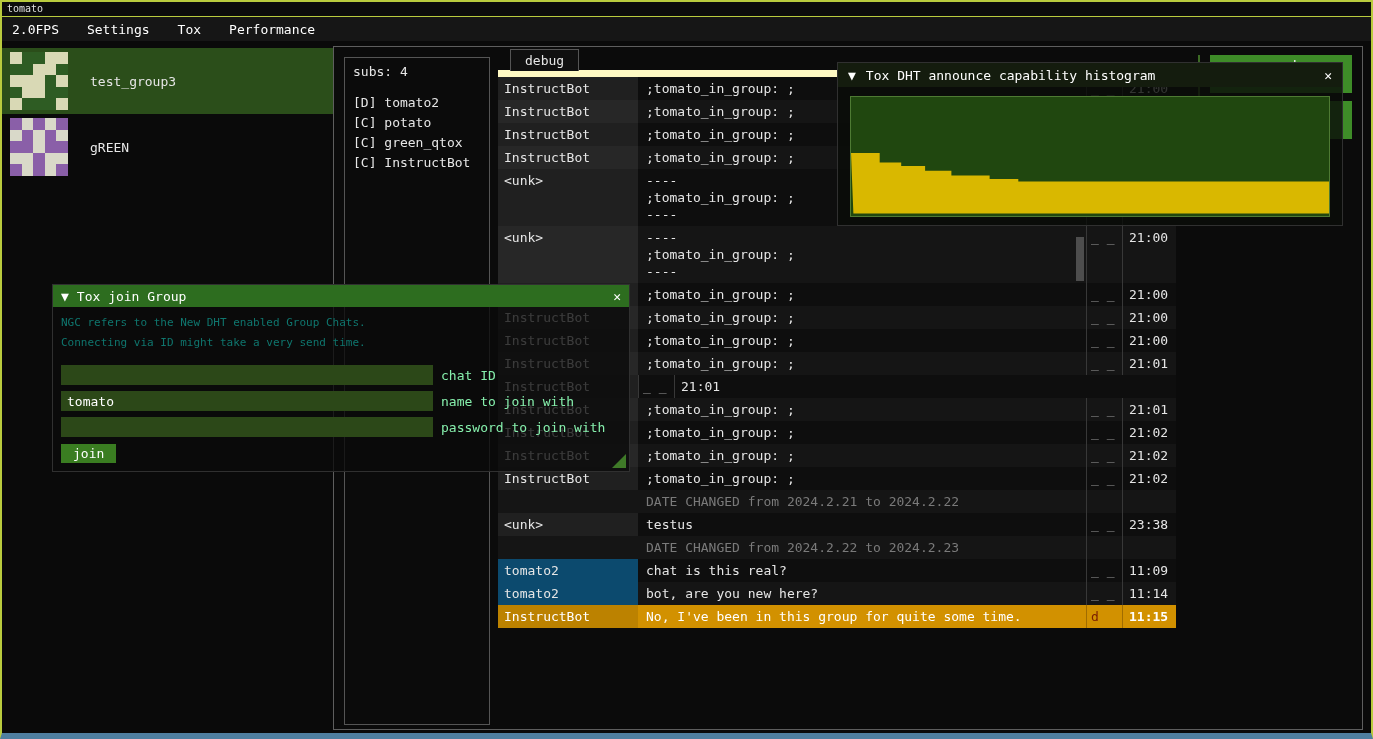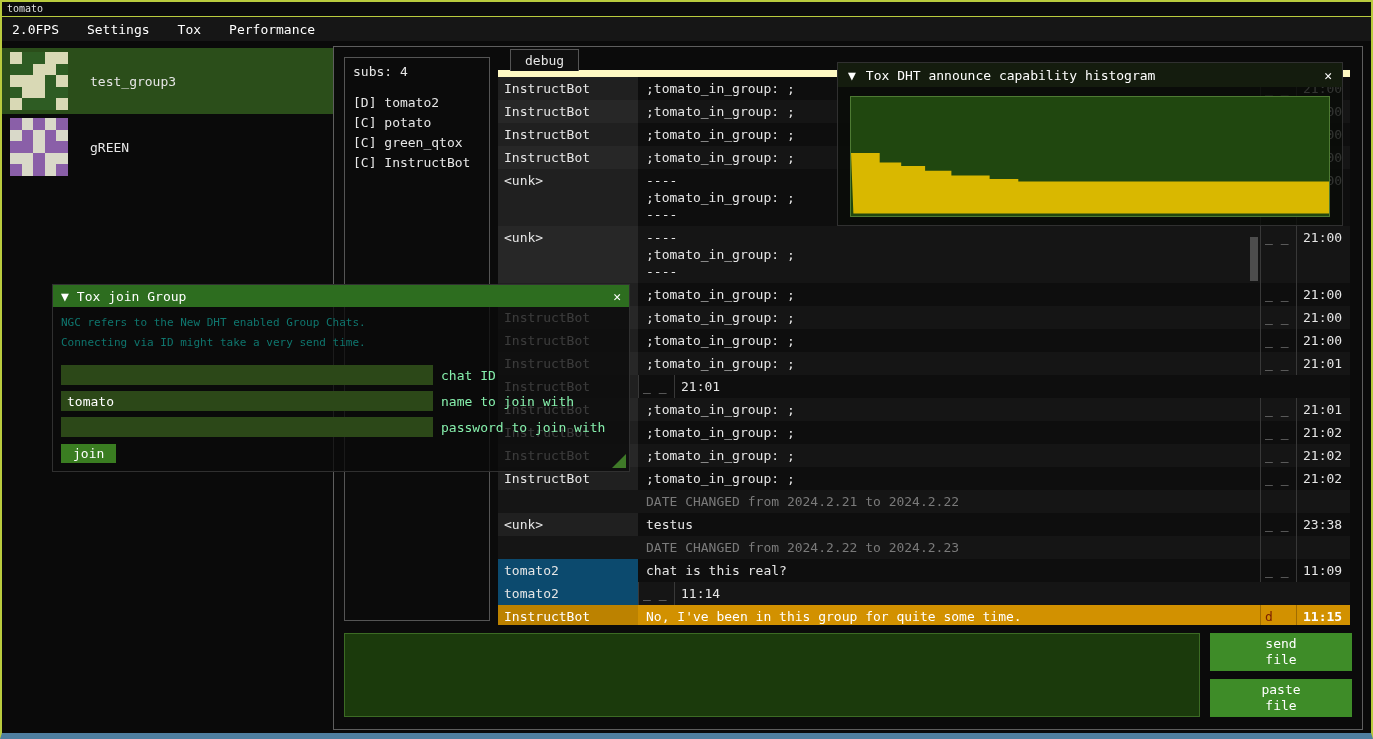--- a/index.html
+++ b/index.html
@@ -19,21 +19,21 @@
   .mitem { padding:0 14px; height:100%; display:flex; align-items:center; cursor:pointer; }
 
   .sidebar { position:absolute; top:40px; left:0; width:331px; bottom:0; padding-top:6px; }
   .group-row { height:66px; display:flex; align-items:center; padding-left:8px; cursor:pointer; }
   .group-row.selected { background:#2b4e1a; }
   .avatar { width:58px; height:58px; display:grid; flex:none;
             grid-template-columns:repeat(5,1fr); grid-template-rows:repeat(5,1fr); }
   .glabel { margin-left:22px; font-size:13px; }
 
   .main-panel { position:absolute; left:331px; top:44px; width:1030px; height:684px;
-                border:1px solid #5e5e5e; display:flex; flex-direction:column; background:#0b0b0b; }
+                border:1px solid #5e5e5e; display:flex; flex-direction:row; background:#0b0b0b; }
   .panel-top { flex:1; display:flex; min-height:0; }
 
   .subs-box { width:146px; margin:10px 0 4px 10px; border:1px solid #555;
               padding:6px 8px; font-size:13px; flex:none; }
   .subs-header { margin-bottom:14px; }
   .sub-item { line-height:20px; cursor:pointer; }
 
   .chat { flex:1; display:flex; flex-direction:column; margin:4px 12px 0 8px; min-width:0; }
   .tab-row { border-bottom:7px solid #fef9c3; padding-left:12px; height:26px;
              display:flex; align-items:flex-end; flex:none; }
@@ -300,20 +300,21 @@
                 <div class="mtime"></div>
               </div>
               <div class="mrow even self">
                 <div class="mname">tomato2</div>
                 <div class="mtext">chat is this real?</div>
                 <div class="mchecks">_ _</div>
                 <div class="mtime">11:09</div>
               </div>
               <div class="mrow odd self">
                 <div class="mname">tomato2</div>
+                <div class="mtext">bot, are you new here?</div>
                 <div class="mchecks">_ _</div>
                 <div class="mtime">11:14</div>
               </div>
               <div class="mrow even highlight">
                 <div class="mname">InstructBot</div>
                 <div class="mtext">No, I've been in this group for quite some time.</div>
                 <div class="mchecks">d</div>
                 <div class="mtime">11:15</div>
               </div>
             </div>

